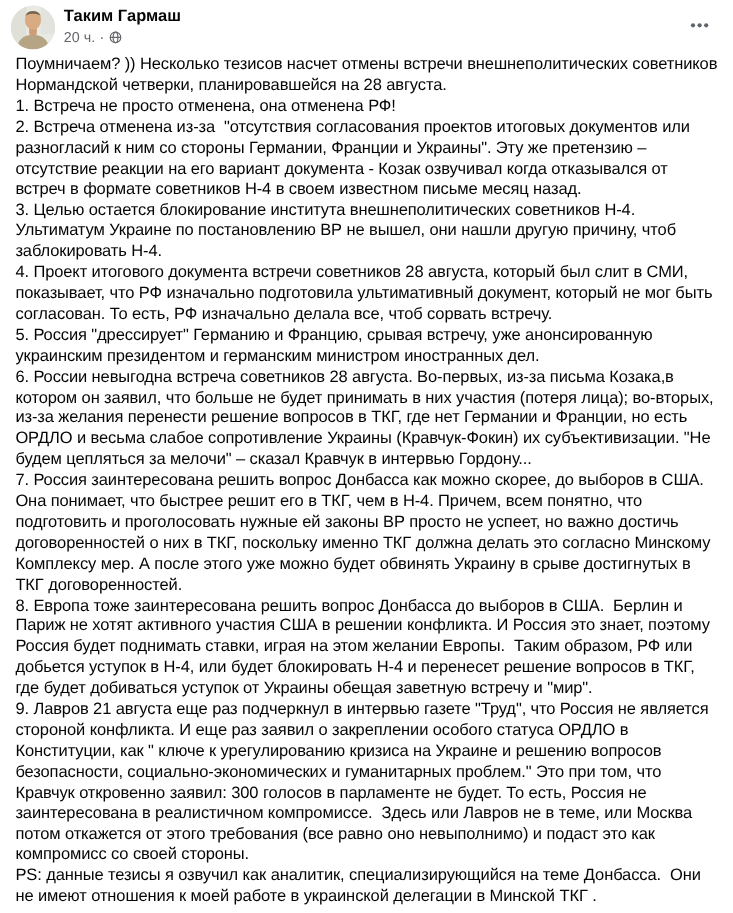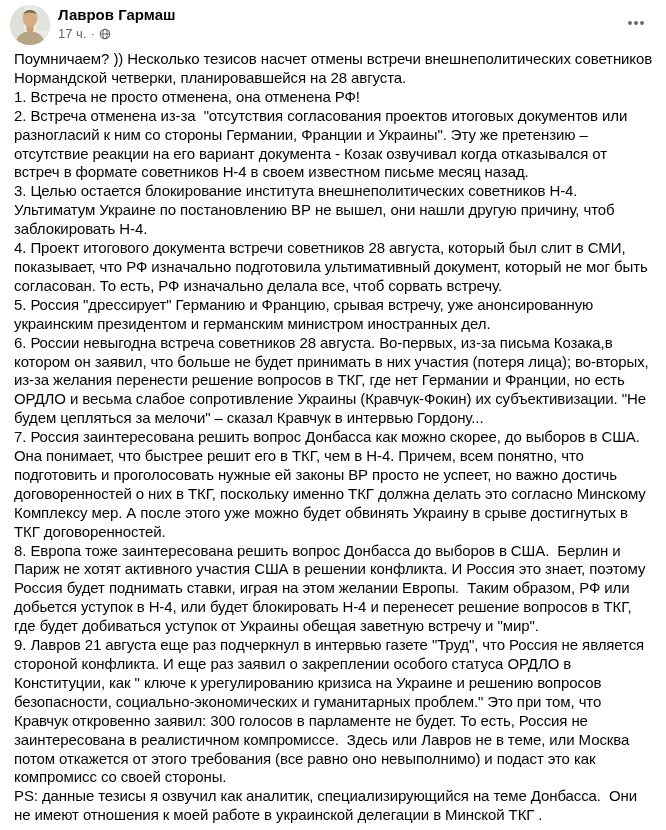--- a/index.html
+++ b/index.html
@@ -76,23 +76,23 @@
         <rect x="0" y="0" width="14" height="40" fill="#dfe0d8"></rect>
         <rect x="27" y="0" width="13" height="26" fill="#e2e3dc"></rect>
         <path d="M5 40 Q7 26.5 20 26.5 Q33 26.5 35 40 Z" fill="#b5a584"></path>
         <rect x="16.5" y="17.5" width="7" height="10" rx="3" fill="#cd9d76"></rect>
         <ellipse cx="20" cy="13.5" rx="7.3" ry="8.6" fill="#d8ab83"></ellipse>
         <path d="M12.7 12.5 Q12.7 4.9 20 4.9 Q27.3 4.9 27.3 12.5 L27.3 10.5 Q26.6 7.6 20 7.4 Q13.4 7.6 12.7 10.5 Z" fill="#77664f"></path>
       </svg>
     </div>
 
     <div class="header-meta">
-      <div class="author-name">Лавров Гармаш</div>
+      <div class="author-name">Таким Гармаш</div>
       <div class="meta-row">
-        <span class="timestamp">17 ч.</span>
+        <span class="timestamp">20 ч.</span>
         <span class="sep">·</span>
         <span class="globe-wrap">
           <svg width="12" height="12" viewBox="0 0 16 16" fill="none" stroke="#65676B" stroke-width="1.4">
             <circle cx="8" cy="8" r="6.4"></circle>
             <path d="M1.6 8 H14.4"></path>
             <ellipse cx="8" cy="8" rx="2.9" ry="6.4"></ellipse>
           </svg>
         </span>
       </div>
     </div>

